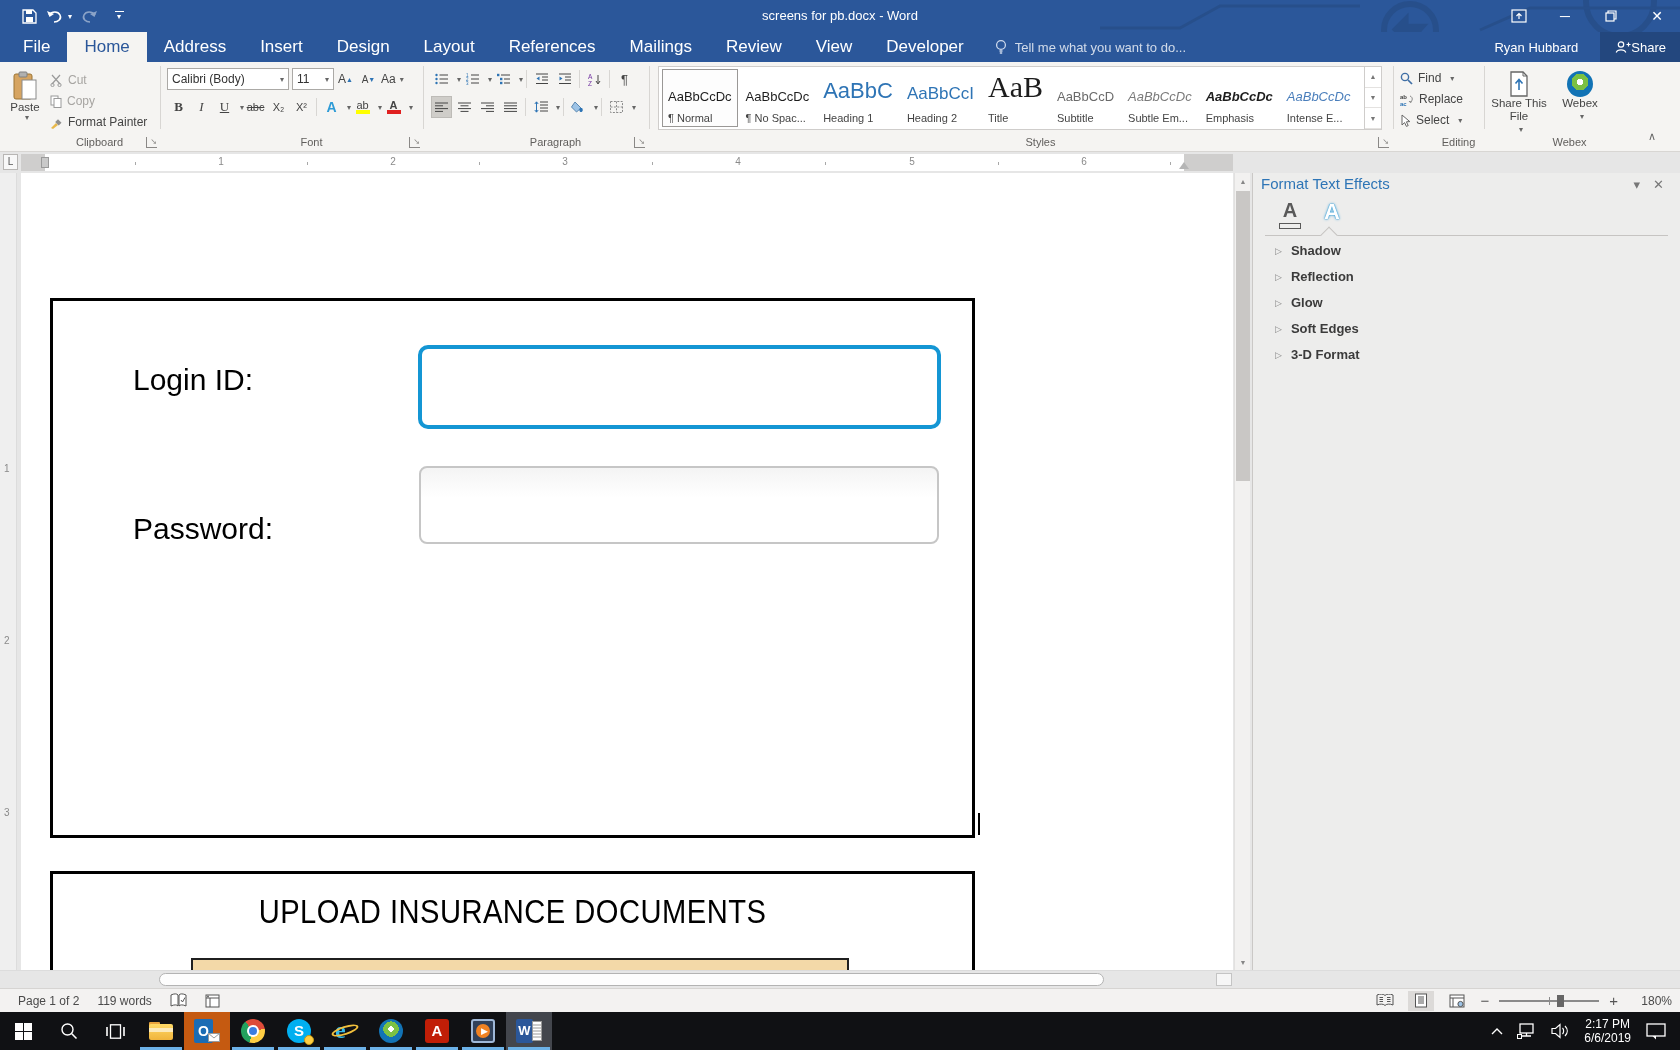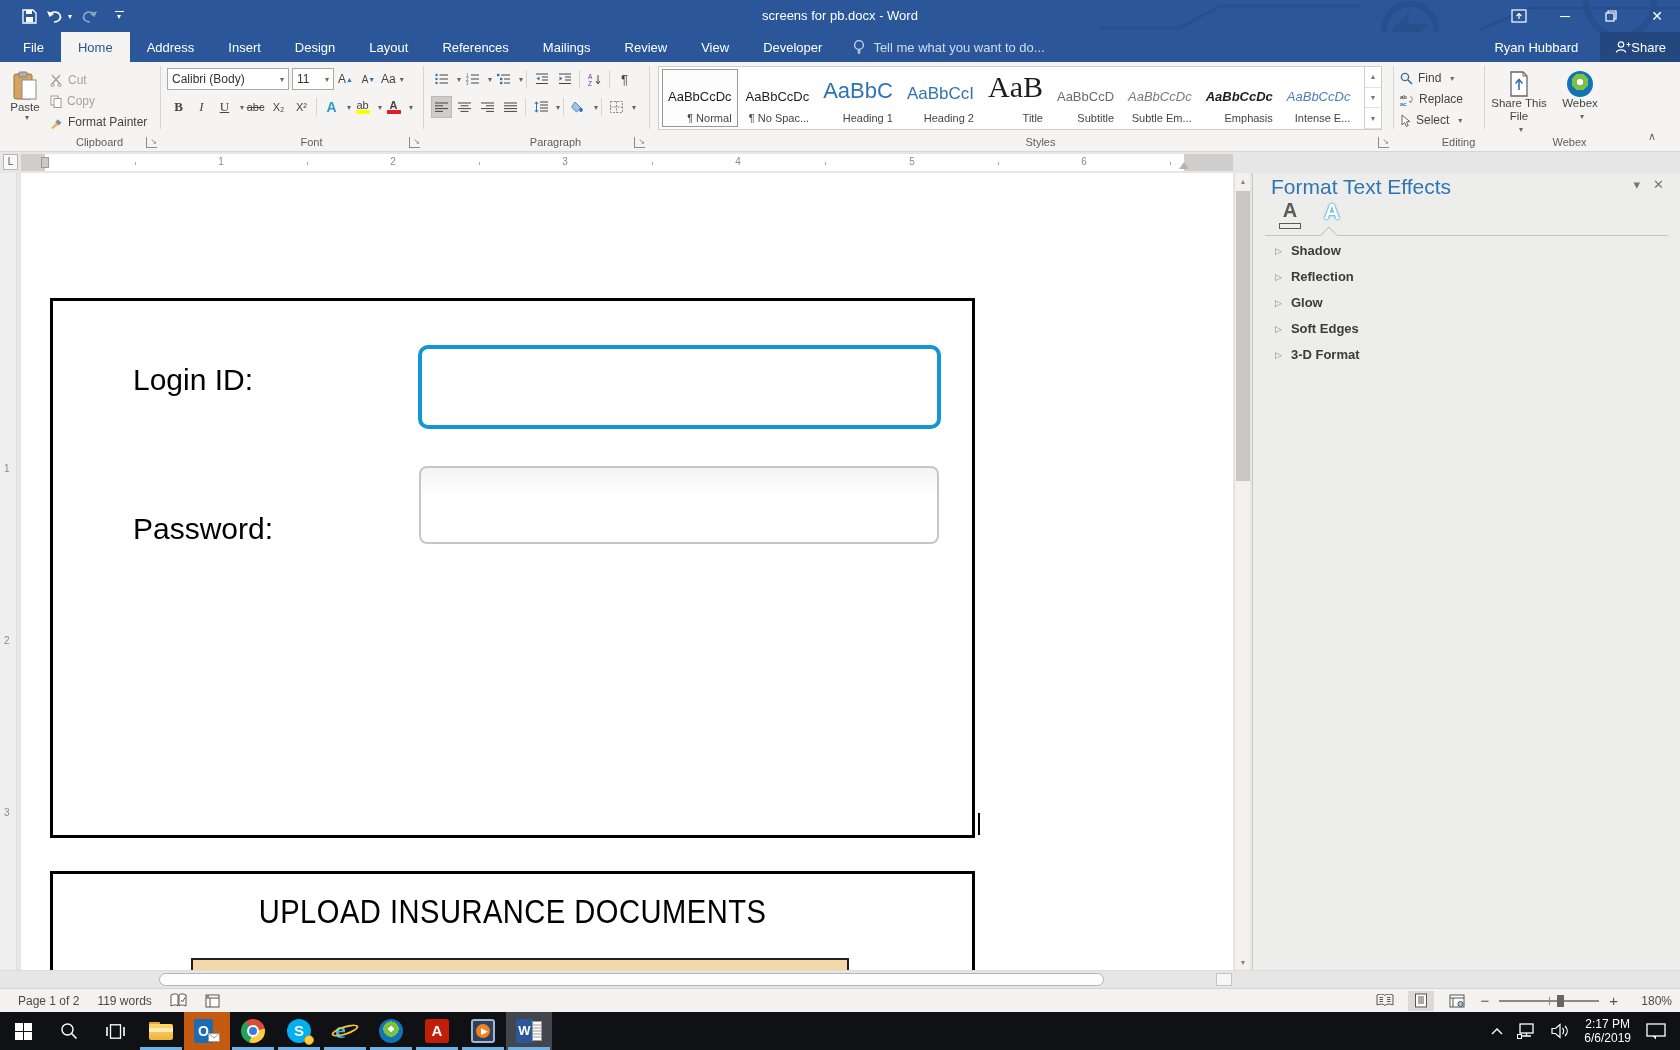--- a/index.html
+++ b/index.html
@@ -11,21 +11,21 @@
   
   #titlebar { position:absolute; left:0; top:0; width:1680px; height:32px; background:#2b579a; color:#fff; overflow:hidden; }
   .qat { position:absolute; top:0; height:32px; display:flex; align-items:center; }
   .qat-btn { width:30px; height:32px; display:flex; align-items:center; justify-content:center; color:#fff; }
   .deco { position:absolute; right:0; top:0; height:32px; opacity:.55; }
   .win-title { position:absolute; left:0; right:0; top:0; height:32px; text-align:center; line-height:32px; font-size:13px; color:#fff; pointer-events:none; }
   .winbtn { position:absolute; top:0; width:46px; height:32px; display:flex; align-items:center; justify-content:center; color:#fff; font-size:14px; }
 
   
   #tabrow { position:absolute; left:0; top:32px; width:1680px; height:30px; background:#2b579a; display:flex; align-items:flex-end; }
-  .rtab { height:30px; padding:0 17px; display:flex; align-items:center; color:#fff; font-size:13px; }
+  .rtab { height:30px; padding:0 17px; display:flex; align-items:center; color:#fff; font-size:17px; }
   .rtab.active { background:#f5f4f2; color:#2b579a; }
   .tellme { display:flex; align-items:center; gap:8px; color:rgba(255,255,255,.78); font-size:13px; margin-left:14px; height:30px; }
   .tabrow-right { position:absolute; right:0; top:0; height:30px; display:flex; align-items:center; color:#fff; }
   .share-btn { height:30px; display:flex; align-items:center; padding:0 14px; background:rgba(0,0,0,.18); font-size:13px; }
 
   
   #ribbon { position:absolute; left:0; top:62px; width:1680px; height:90px; background:#f5f4f2; border-bottom:1px solid #d8d6d3; }
   .rgroup { position:absolute; top:0; height:89px; }
   .gsep { position:absolute; top:4px; bottom:22px; width:1px; background:#d8d6d3; }
   .glabel { position:absolute; bottom:3px; left:0; right:0; text-align:center; font-size:11px; color:#605e5c;padding-left:39px; }
@@ -35,21 +35,21 @@
   .rbtn { display:flex; align-items:center; justify-content:center; min-width:21px; height:22px; margin:0 1px; color:#444; font-size:12px; }
   .rbtn.on { background:#cfcdc9; border:1px solid #bdbbb7; }
   .combo { background:#fff; border:1px solid #aba9a6; height:22px; display:flex; align-items:center; padding:0 4px; font-size:12px; color:#333; }
   .car { font-size:8px; color:#666; margin-left:4px; }
   .dis { color:#a7a5a2; }
   .vline { width:1px; height:18px; background:#d8d6d3; margin:0 3px; }
 
   
   .gallery { position:absolute; left:8px; top:4px; width:724px; height:64px; background:#fff; border:1px solid #cfcdcb; display:flex; }
   .gitems { display:flex; flex:1; padding:2px 3px; gap:2px; overflow:hidden; }
-  .gitem { flex:0 0 auto; padding:2px 5px; display:flex; flex-direction:column; align-items:flex-end; justify-content:space-between; border:1px solid transparent; }
+  .gitem { flex:0 0 auto; padding:2px 5px; display:flex; flex-direction:column; align-items:flex-start; justify-content:space-between; border:1px solid transparent; }
   .gitem.sel { border:1px solid #9a9896; background:#fdfdfd; }
   .gprev { height:32px; display:flex; align-items:flex-end; font-size:13px; color:#1d1d1d; white-space:nowrap; }
   .gname { font-size:11px; color:#444; white-space:nowrap; margin-top:3px; }
   .gscroll { width:17px; border-left:1px solid #cfcdcb; display:flex; flex-direction:column; }
   .gscroll div { flex:1; display:flex; align-items:center; justify-content:center; font-size:7px; color:#777; border-bottom:1px solid #e4e2e0; }
 
   
   #rulerrow { position:absolute; left:0; top:152px; width:1680px; height:21px; background:#e6e6e6; }
   .tabsel { position:absolute; left:3px; top:2px; width:15px; height:16px; background:#f8f8f8; border:1px solid #b8b6b4; color:#555; font-size:10px; line-height:14px; text-align:center; }
   .hruler { position:absolute; left:21px; top:2px; width:1212px; height:17px; background:#cfcecd; }
@@ -77,21 +77,21 @@
   
   .vscroll { position:absolute; left:1234px; top:0; width:16px; height:797px; background:#f2f1f0; border-left:1px solid #e2e1e0; }
   .sarrow { position:absolute; left:0; width:16px; height:16px; display:flex; align-items:center; justify-content:center; font-size:7px; color:#868686; }
   .vthumb { position:absolute; left:1px; top:18px; width:14px; height:290px; background:#c9c7c5; }
   #hscrollrow { position:absolute; left:0; top:970px; width:1680px; height:18px; background:#e6e6e6; border-top:1px solid #dcdcdc; }
   .hthumb { position:absolute; left:159px; top:2px; width:945px; height:13px; background:#fdfdfd; border:1px solid #b3b3b3; border-radius:7px; }
   .hcorner { position:absolute; left:1216px; top:2px; width:16px; height:13px; background:#f6f6f6; border:1px solid #c4c4c4; }
 
   
   #pane { position:absolute; left:1252px; top:0; width:428px; height:797px; background:#ededec; border-left:1px solid #cac8c6; }
-  .pane-title { position:absolute; left:18px; top:2px; font-size:21px; color:#2e75b6; }
+  .pane-title { position:absolute; left:8px; top:2px; font-size:15px; color:#2e75b6; }
   .pane-x { position:absolute; top:4px; font-size:13px; color:#777; }
   .pane-iconA { position:absolute; top:26px; width:30px; height:30px; text-align:center; }
   .pane-div { position:absolute; left:12px; right:12px; top:62px; height:1px; background:#c6c4c2; }
   .notch { position:absolute; top:56px; width:12px; height:12px; background:#ededec; border-left:1px solid #c6c4c2; border-top:1px solid #c6c4c2; transform:rotate(45deg); }
   .psec { position:absolute; left:22px; display:flex; align-items:center; gap:9px; font-size:13px; font-weight:bold; color:#3b3b3b; }
   .ptri { font-size:9px; color:#888; font-weight:normal; }
 
   
   #statusbar { position:absolute; left:0; top:988px; width:1680px; height:24px; background:#f3f2f1; border-top:1px solid #d6d4d2; display:flex; align-items:center; font-size:12px; color:#4a4a4a; }
   .sb-item { margin-left:18px; }

